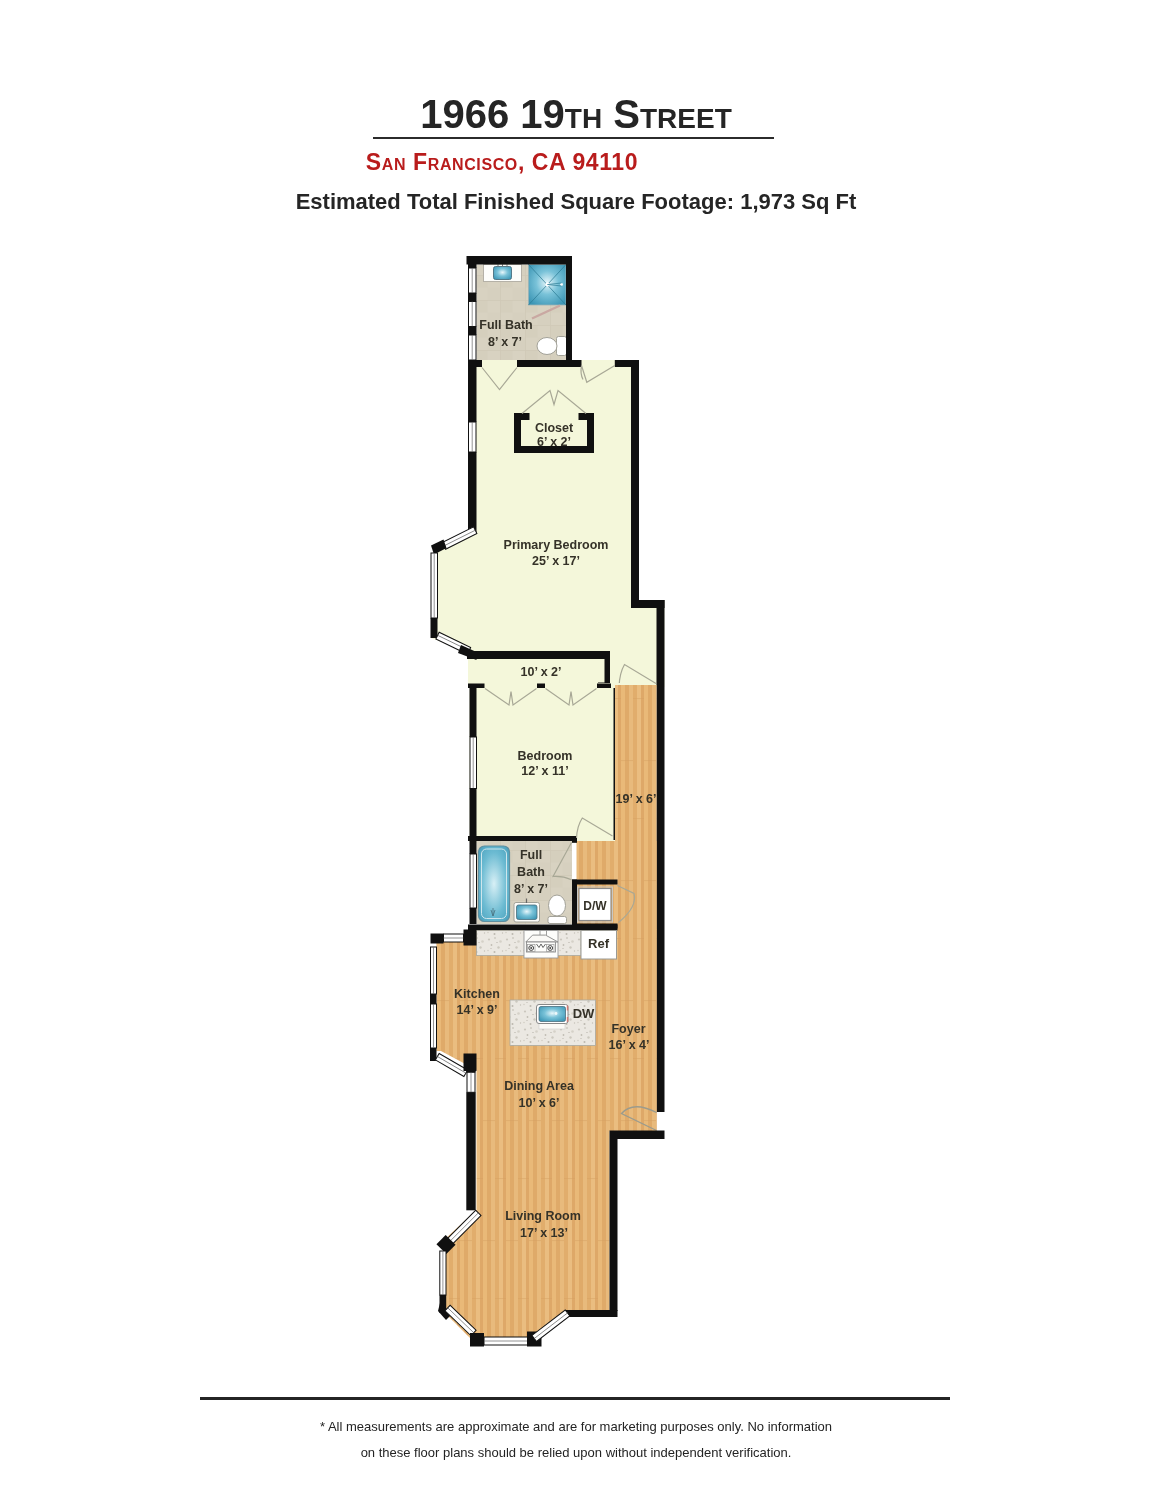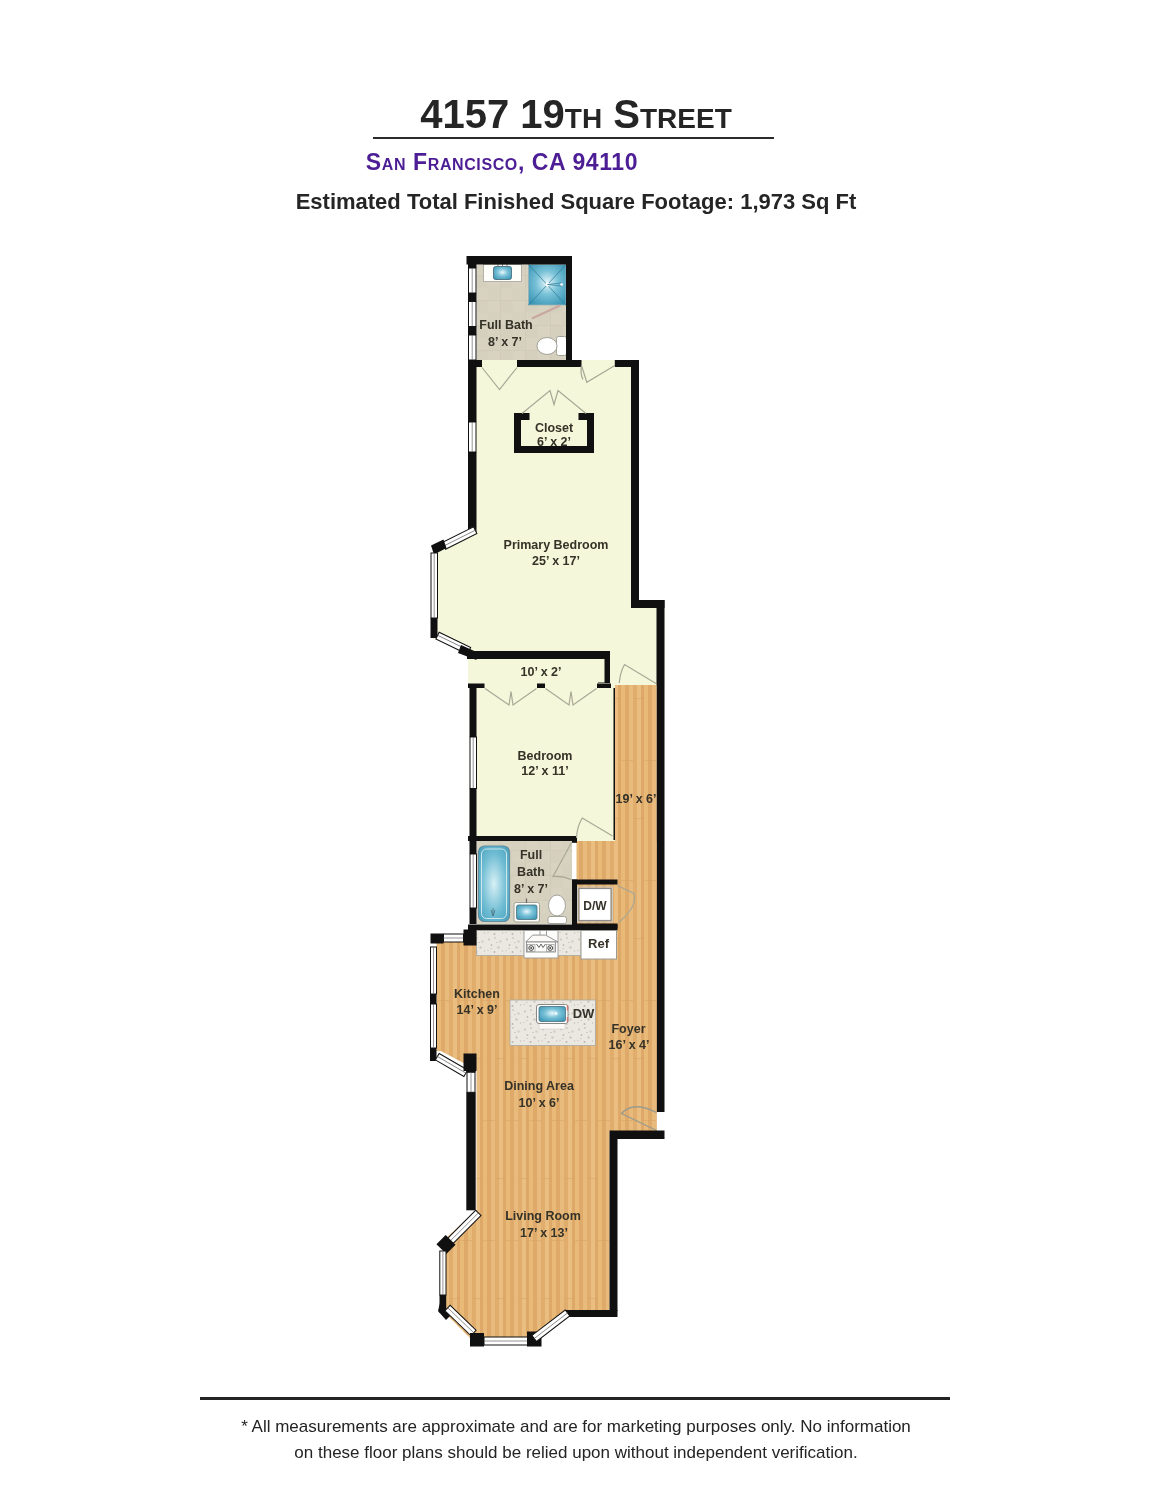--- a/index.html
+++ b/index.html
@@ -1,29 +1,29 @@
 <!DOCTYPE html>
 <html><head>
 <meta charset="utf-8">
 <style>
   html,body{margin:0;padding:0;background:#fff;}
   body{width:1152px;height:1499px;position:relative;font-family:"Liberation Sans",sans-serif;}
   .ttl{position:absolute;left:0;top:92px;width:1152px;text-align:center;font-size:40px;font-weight:bold;font-variant:small-caps;letter-spacing:0px;color:#252525;}
   .rule{position:absolute;left:373px;top:137px;width:401px;height:2.4px;background:#2b2b2b;}
-  .sub{position:absolute;left:0;top:149px;width:1004px;text-align:center;font-size:23px;font-weight:bold;font-variant:small-caps;letter-spacing:0.6px;color:#4c1d95;}
+  .sub{position:absolute;left:0;top:149px;width:1004px;text-align:center;font-size:23px;font-weight:bold;font-variant:small-caps;letter-spacing:0.6px;color:#b91c1c;}
   .est{position:absolute;left:0;top:189px;width:1152px;text-align:center;font-size:22px;font-weight:bold;color:#252525;}
-  .foot{position:absolute;left:0;top:1414px;width:1152px;text-align:center;font-size:17px;line-height:25.5px;color:#242424;font-weight:500;}
+  .foot{position:absolute;left:0;top:1414px;width:1152px;text-align:center;font-size:13px;line-height:25.5px;color:#242424;font-weight:500;}
   .fline{position:absolute;left:200px;top:1397px;width:750px;height:2.5px;background:#242424;}
   svg{position:absolute;left:0;top:0;}
   text{font-family:"Liberation Sans",sans-serif;fill:#353228;font-weight:bold;}
 </style>
 </head>
 <body>
 
-<div class="ttl">4157 19th Street</div>
+<div class="ttl">1966 19th Street</div>
 
 <div class="rule"></div>
 
 <div class="sub">San Francisco, CA 94110</div>
 
 <div class="est">Estimated Total Finished Square Footage: 1,973 Sq Ft</div>
 
 <div class="fline"></div>
 
 <div class="foot">* All measurements are approximate and are for marketing purposes only. No information<br>on these floor plans should be relied upon without independent verification.</div>

